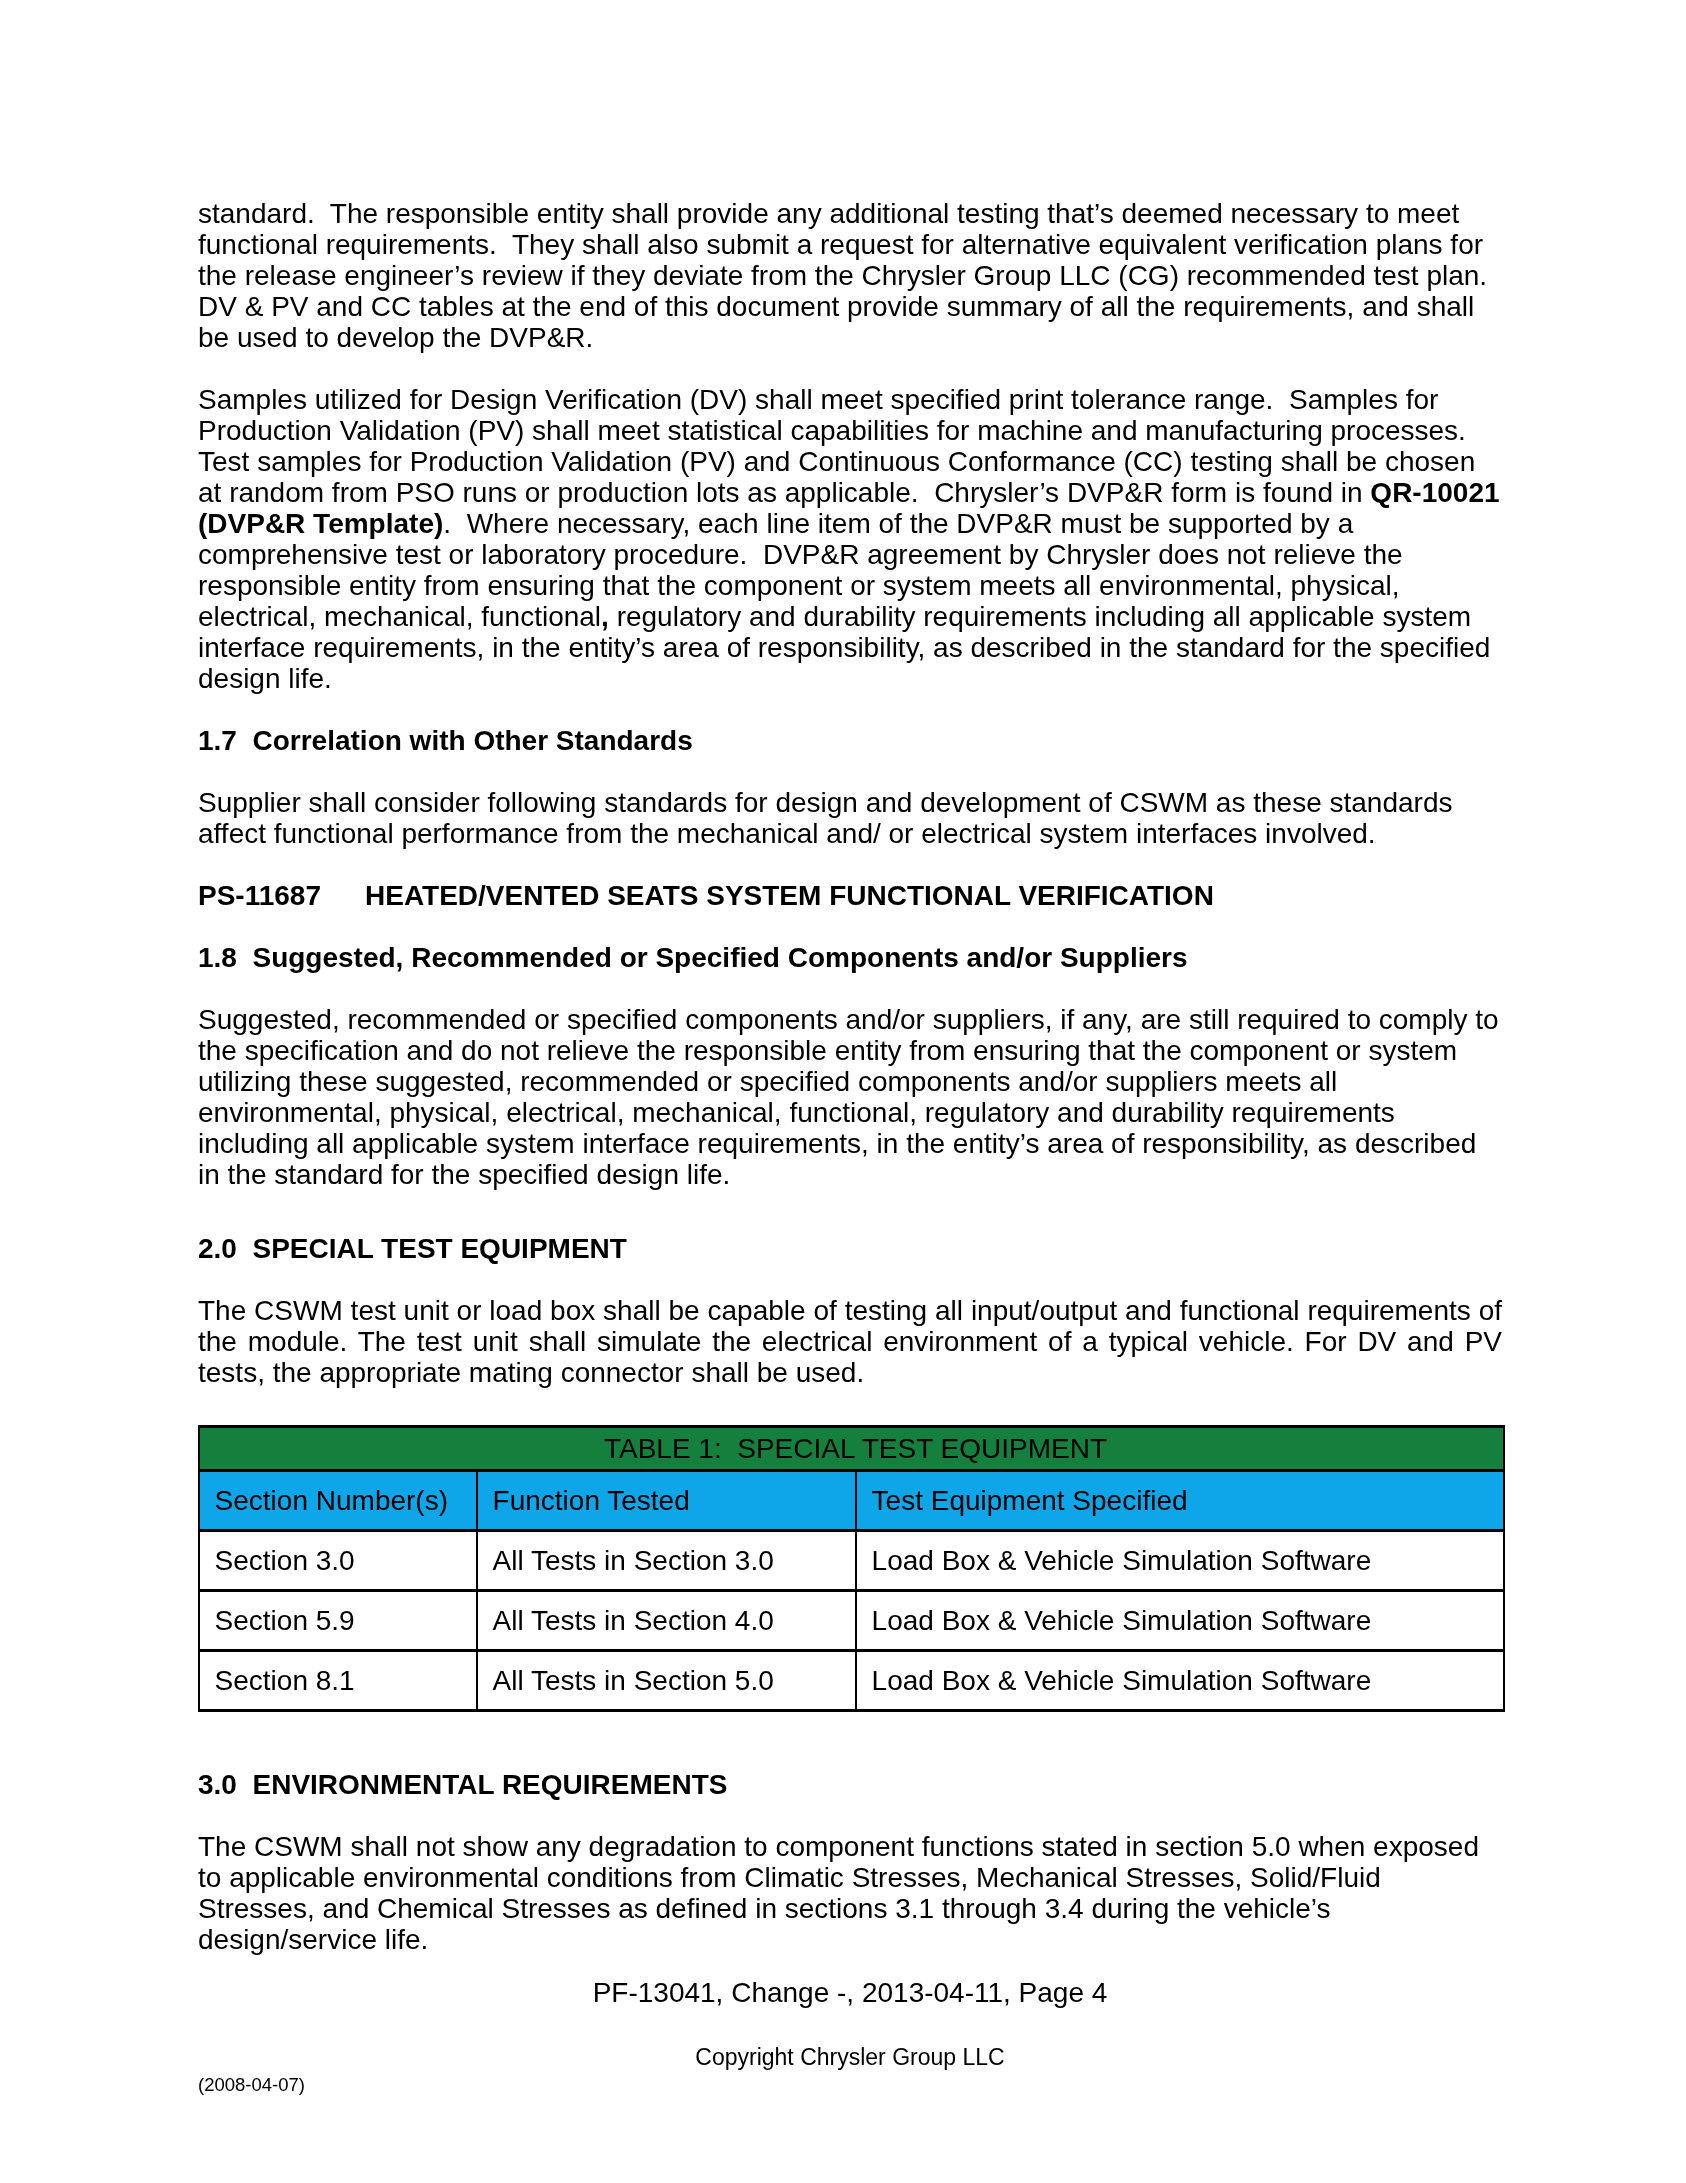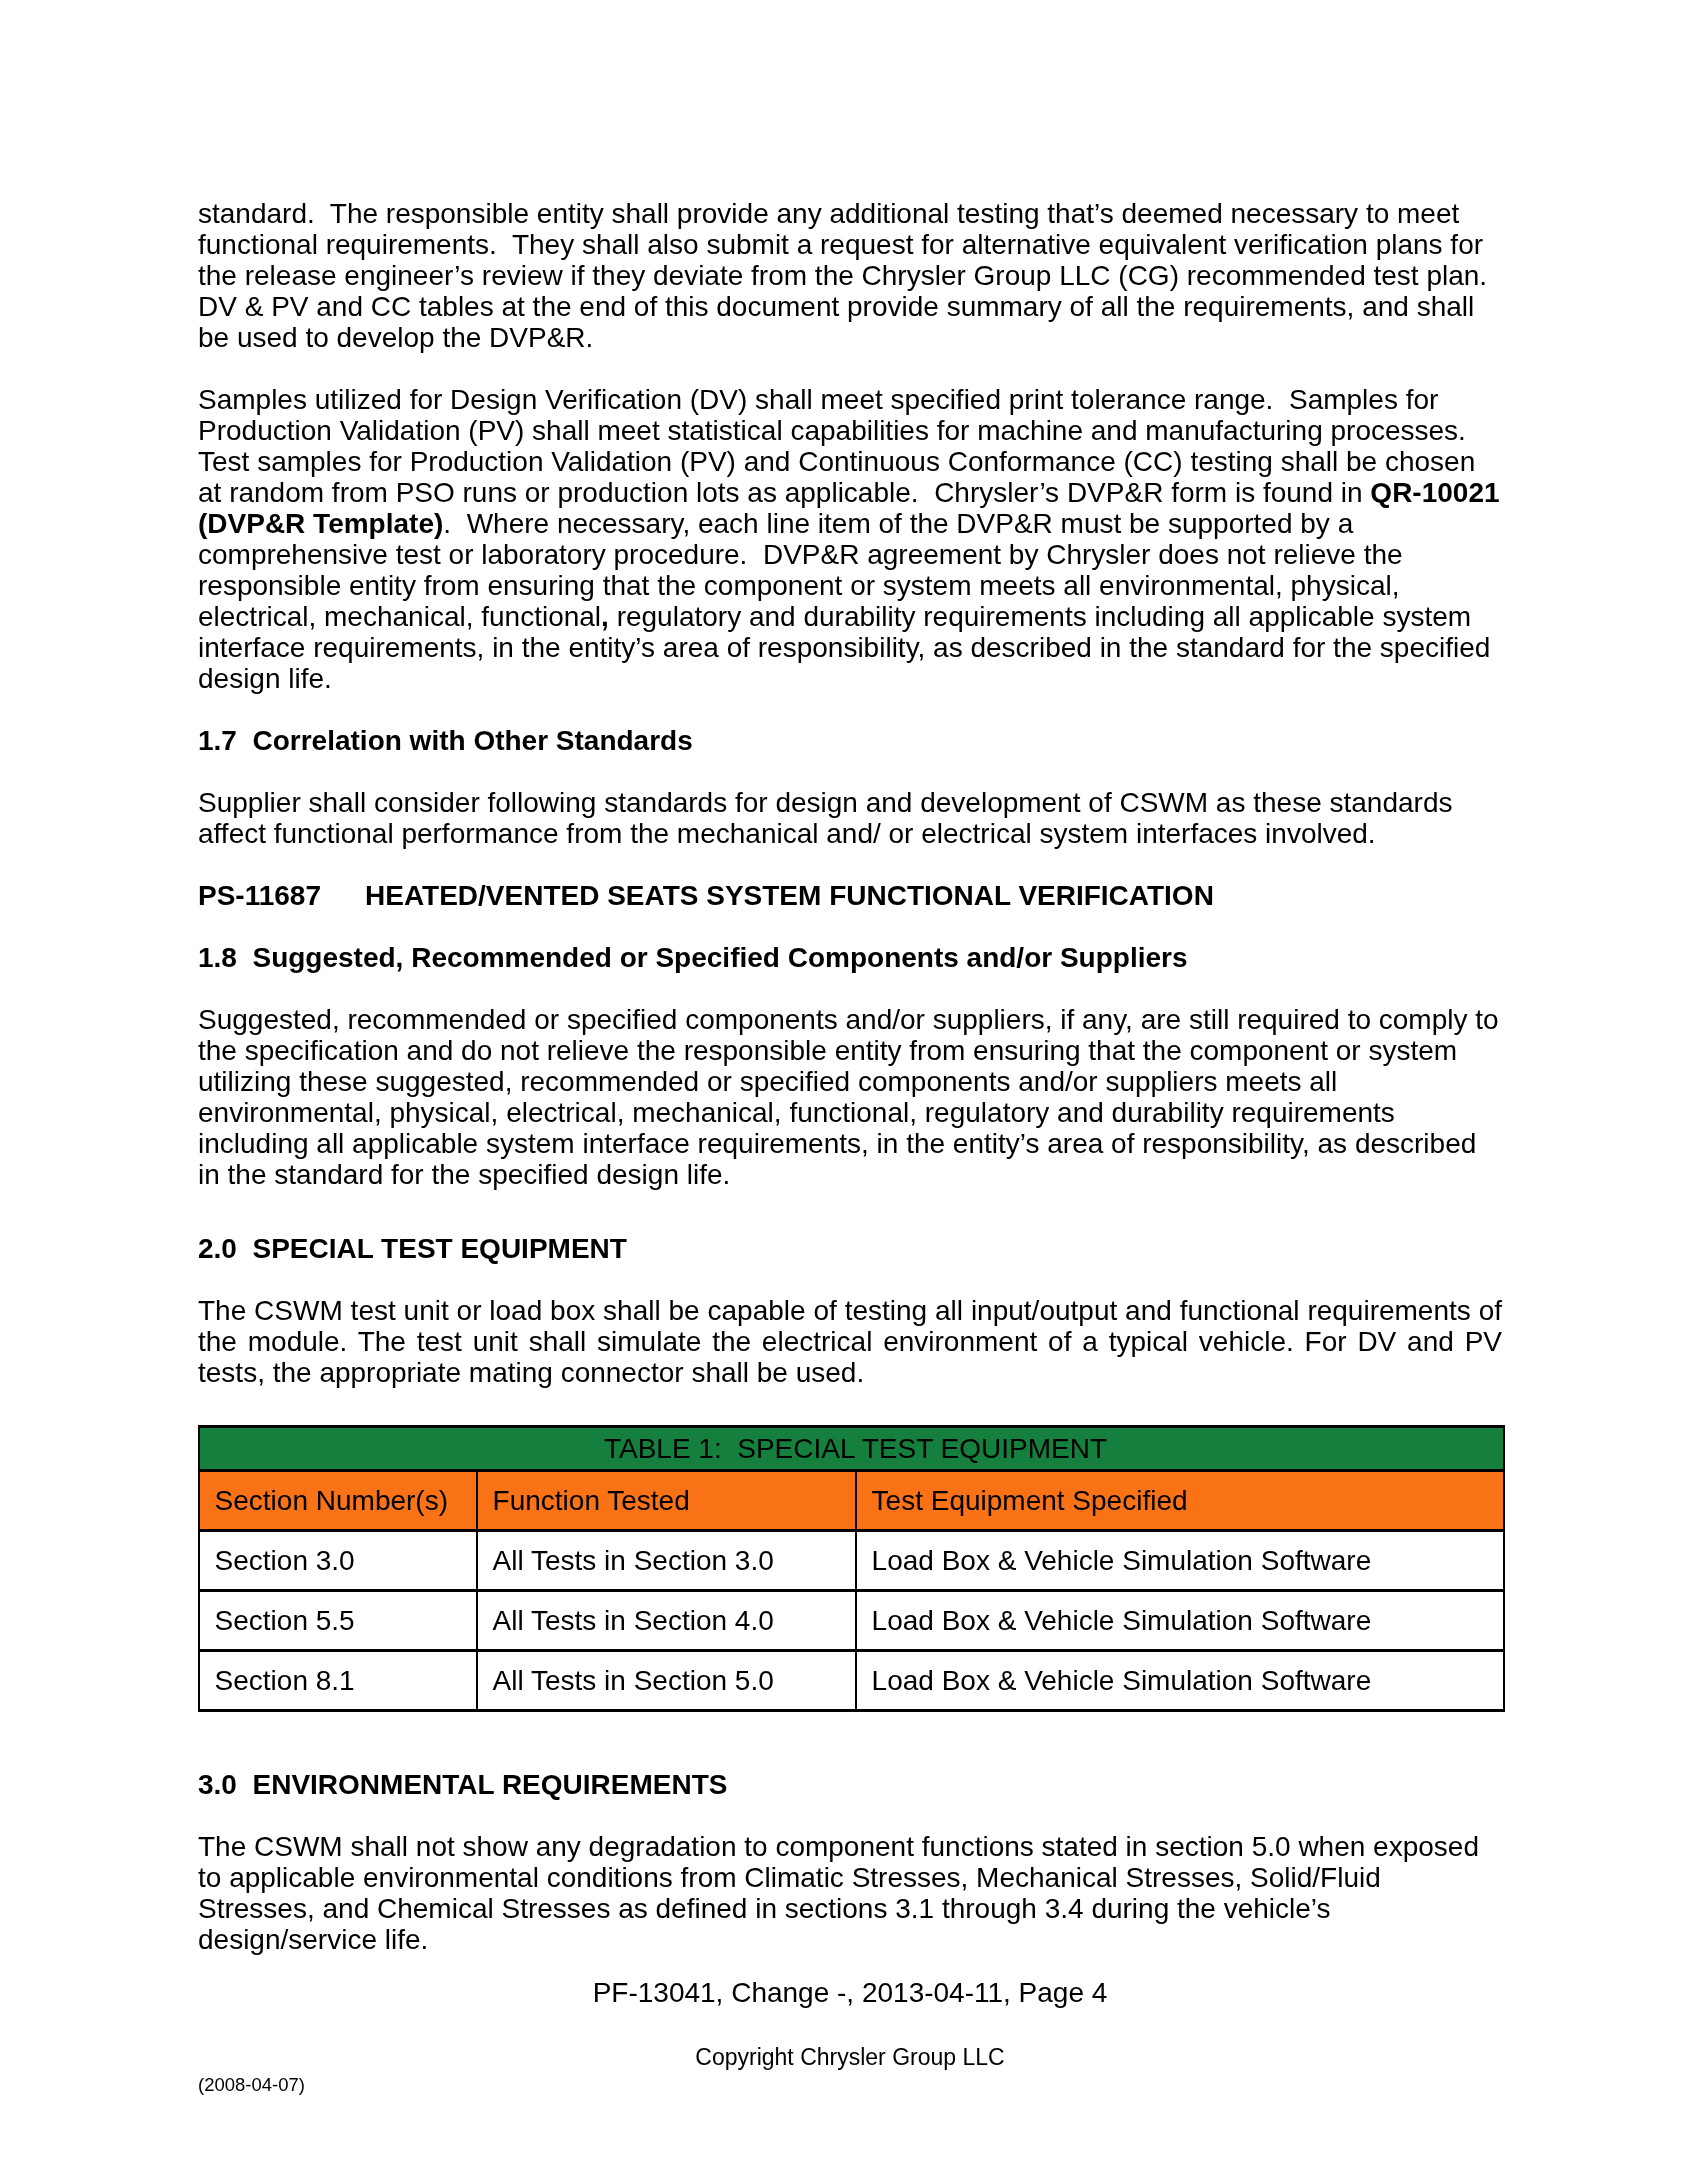--- a/index.html
+++ b/index.html
@@ -42,21 +42,21 @@
     vertical-align: middle;
     font-size: 28px;
     line-height: 31px;
   }
   td.tbl-title {
     background: #15803d;
     text-align: center;
     height: 44px;
     padding: 0;
   }
-  tr.hdr td { background: #f97316; height: 60px; }
+  tr.hdr td { background: #0ea5e9; height: 60px; }
   tr.data td { background: #ffffff; height: 60px; }
   col.c1 { width: 278px; }
   col.c2 { width: 379px; }
   col.c3 { width: 648px; }
 
   .h30 { margin-top: 57px; }
   .p-env { margin-bottom: 22px; }
   .footer-page { text-align: center; margin: 0 0 31px 0; }
   .footer-copyright {
     text-align: center;
@@ -108,21 +108,21 @@
         <td data-bind="content.table.headers.0">Section Number(s)</td>
         <td data-bind="content.table.headers.1">Function Tested</td>
         <td data-bind="content.table.headers.2">Test Equipment Specified</td>
       </tr>
       <tr class="data">
         <td data-bind="content.table.rows.0.0">Section 3.0</td>
         <td data-bind="content.table.rows.0.1">All Tests in Section 3.0</td>
         <td data-bind="content.table.rows.0.2">Load Box &amp; Vehicle Simulation Software</td>
       </tr>
       <tr class="data">
-        <td data-bind="content.table.rows.1.0">Section 5.5</td>
+        <td data-bind="content.table.rows.1.0">Section 5.9</td>
         <td data-bind="content.table.rows.1.1">All Tests in Section 4.0</td>
         <td data-bind="content.table.rows.1.2">Load Box &amp; Vehicle Simulation Software</td>
       </tr>
       <tr class="data">
         <td data-bind="content.table.rows.2.0">Section 8.1</td>
         <td data-bind="content.table.rows.2.1">All Tests in Section 5.0</td>
         <td data-bind="content.table.rows.2.2">Load Box &amp; Vehicle Simulation Software</td>
       </tr>
     </tbody>
   </table>

